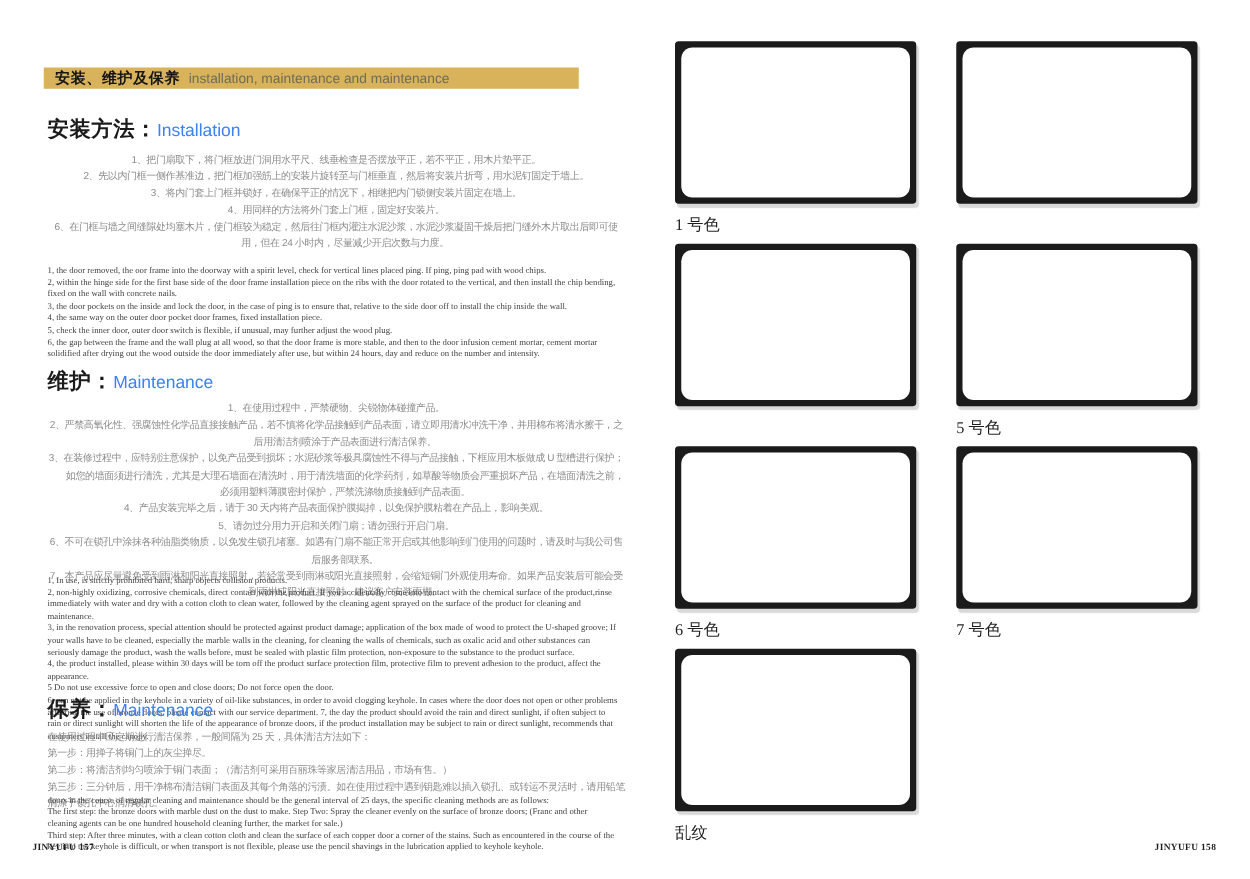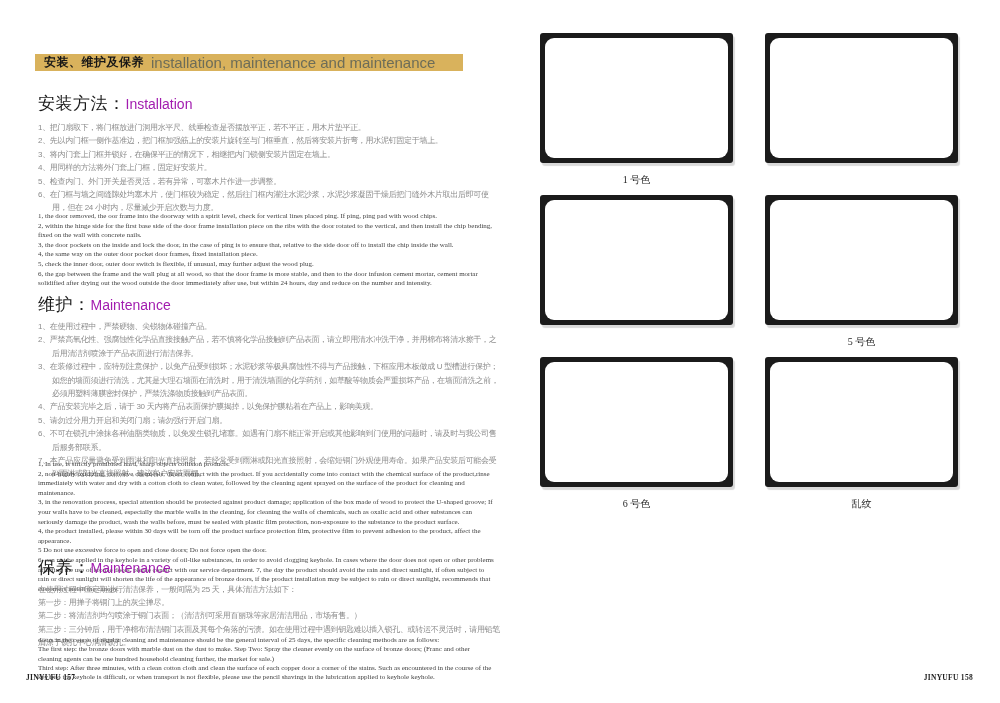--- a/index.html
+++ b/index.html
@@ -3,69 +3,68 @@
 <meta charset="utf-8">
 <style>
   html,body{margin:0;padding:0;background:#ffffff;}
   #page{position:relative;width:1000px;height:703px;background:#ffffff;overflow:hidden;
         font-family:"Liberation Sans",sans-serif;}
 
   
   .gold-bar{position:absolute;left:35px;top:54px;width:428px;height:17px;
             display:flex;align-items:center;gap:7px;padding-left:9px;box-sizing:border-box;}
   .gold-bar .zh{font-size:12px;font-weight:bold;color:#161616;letter-spacing:.5px;}
-  .gold-bar .en{font-size:15px;color:#6d6d58;}
+  .gold-bar .en{font-size:11px;color:#6d6d58;}
 
   .sec-head{position:absolute;left:38px;white-space:nowrap;}
-  .sec-head .zh{font-size:17px;font-weight:normal;color:#1b1b1b;letter-spacing:.5px;}
-  .sec-head .en{font-size:14px;color:#a21caf;}
+  .sec-head .zh{font-size:17px;font-weight:bold;color:#1b1b1b;letter-spacing:.5px;}
+  .sec-head .en{font-size:14px;color:#3b82f6;}
 
   .zh-list,.care-zh{position:absolute;left:38px;width:462px;}
   .zh-list div{font-size:8px;letter-spacing:-0.3px;line-height:13.4px;color:#8c8c8c;
-               padding-left:14px;text-indent:-14px;}
+               padding-left:14px;text-indent:-14px;text-align:center;}
   .care-zh div{font-size:8px;letter-spacing:-0.3px;line-height:13.2px;color:#8c8c8c;}
 
   .en-list,.care-en{position:absolute;left:38px;width:456px;}
   .en-list div,.care-en div{font-family:"Liberation Serif",serif;font-size:7px;
                line-height:9.6px;color:#3f3f3f;}
   .care-en div{line-height:9.3px;}
 
   .footer{position:absolute;bottom:21px;font-family:"Liberation Serif",serif;
           font-size:7.5px;font-weight:bold;color:#1f1f1f;letter-spacing:.3px;}
   .footer.left{left:26px;}
   .footer.right{right:27px;margin-left:44px;}
 
   
   .swatch-grid{position:absolute;left:540px;top:33px;width:418px;
                display:grid;grid-template-columns:193px 193px;column-gap:32px;row-gap:7px;}
   .swatch-frame{height:120px;background:#1b1b1b;border-radius:3px;padding:5px;
                 box-shadow:2px 3px 1px rgba(0,0,0,0.15);}
   .swatch-inner{width:100%;height:100%;background:#ffffff;border-radius:9px;box-sizing:border-box;}
-  .swatch-label{text-align:center;font-family:"Liberation Serif",serif;font-size:10px;
+  .swatch-label{font-family:"Liberation Serif",serif;font-size:13px;
                 color:#1f1f1f;margin-top:8px;height:17px;line-height:17px;}
 </style>
 </head>
 <body>
 
 <div id="page">
 
   <div class="gold-bar" style="background:#d9b25c">
     <span class="zh">安装、维护及保养</span>
     <span class="en">installation, maintenance and maintenance</span>
   </div>
 
   <div class="sec-head" style="top:92px">
     <span class="zh">安装方法：</span><span class="en">Installation</span>
   </div>
   <div class="zh-list" style="top:121px">
       <div>1、把门扇取下，将门框放进门洞用水平尺、线垂检查是否摆放平正，若不平正，用木片垫平正。</div>
       <div>2、先以内门框一侧作基准边，把门框加强筋上的安装片旋转至与门框垂直，然后将安装片折弯，用水泥钉固定于墙上。</div>
       <div>3、将内门套上门框并锁好，在确保平正的情况下，相继把内门锁侧安装片固定在墙上。</div>
       <div>4、用同样的方法将外门套上门框，固定好安装片。</div>
-      <div>5、检查内门、外门开关是否灵活，若有异常，可塞木片作进一步调整。</div>
       <div>6、在门框与墙之间缝隙处均塞木片，使门框较为稳定，然后往门框内灌注水泥沙浆，水泥沙浆凝固干燥后把门缝外木片取出后即可使用，但在 24 小时内，尽量减少开启次数与力度。</div>
     </div>
   <div class="en-list" style="top:212px">
       <div>1, the door removed, the oor frame into the doorway with a spirit level, check for vertical lines placed ping. If ping, ping pad with wood chips.</div>
       <div>2, within the hinge side for the first base side of the door frame installation piece on the ribs with the door rotated to the vertical, and then install the chip bending, fixed on the wall with concrete nails.</div>
       <div>3, the door pockets on the inside and lock the door, in the case of ping is to ensure that, relative to the side door off to install the chip inside the wall.</div>
       <div>4, the same way on the outer door pocket door frames, fixed installation piece.</div>
       <div>5, check the inner door, outer door switch is flexible, if unusual, may further adjust the wood plug.</div>
       <div>6, the gap between the frame and the wall plug at all wood, so that the door frame is more stable, and then to the door infusion cement mortar, cement mortar solidified after drying out the wood outside the door immediately after use, but within 24 hours, day and reduce on the number and intensity.</div>
     </div>
@@ -135,20 +134,26 @@
         <div class="swatch-label">5 号色</div>
       </div>
 
       <div class="swatch-cell">
         <div class="swatch-frame">
           <div class="swatch-inner"></div>
         </div>
         <div class="swatch-label">6 号色</div>
       </div>
 
+      <div class="swatch-cell">
+        <div class="swatch-frame">
+          <div class="swatch-inner"></div>
+        </div>
+        <div class="swatch-label">7 号色</div>
+      </div>
 
       <div class="swatch-cell">
         <div class="swatch-frame">
           <div class="swatch-inner"></div>
         </div>
         <div class="swatch-label">乱纹</div>
       </div>
     </div>
 
   <div class="footer left">JINYUFU 157</div>

